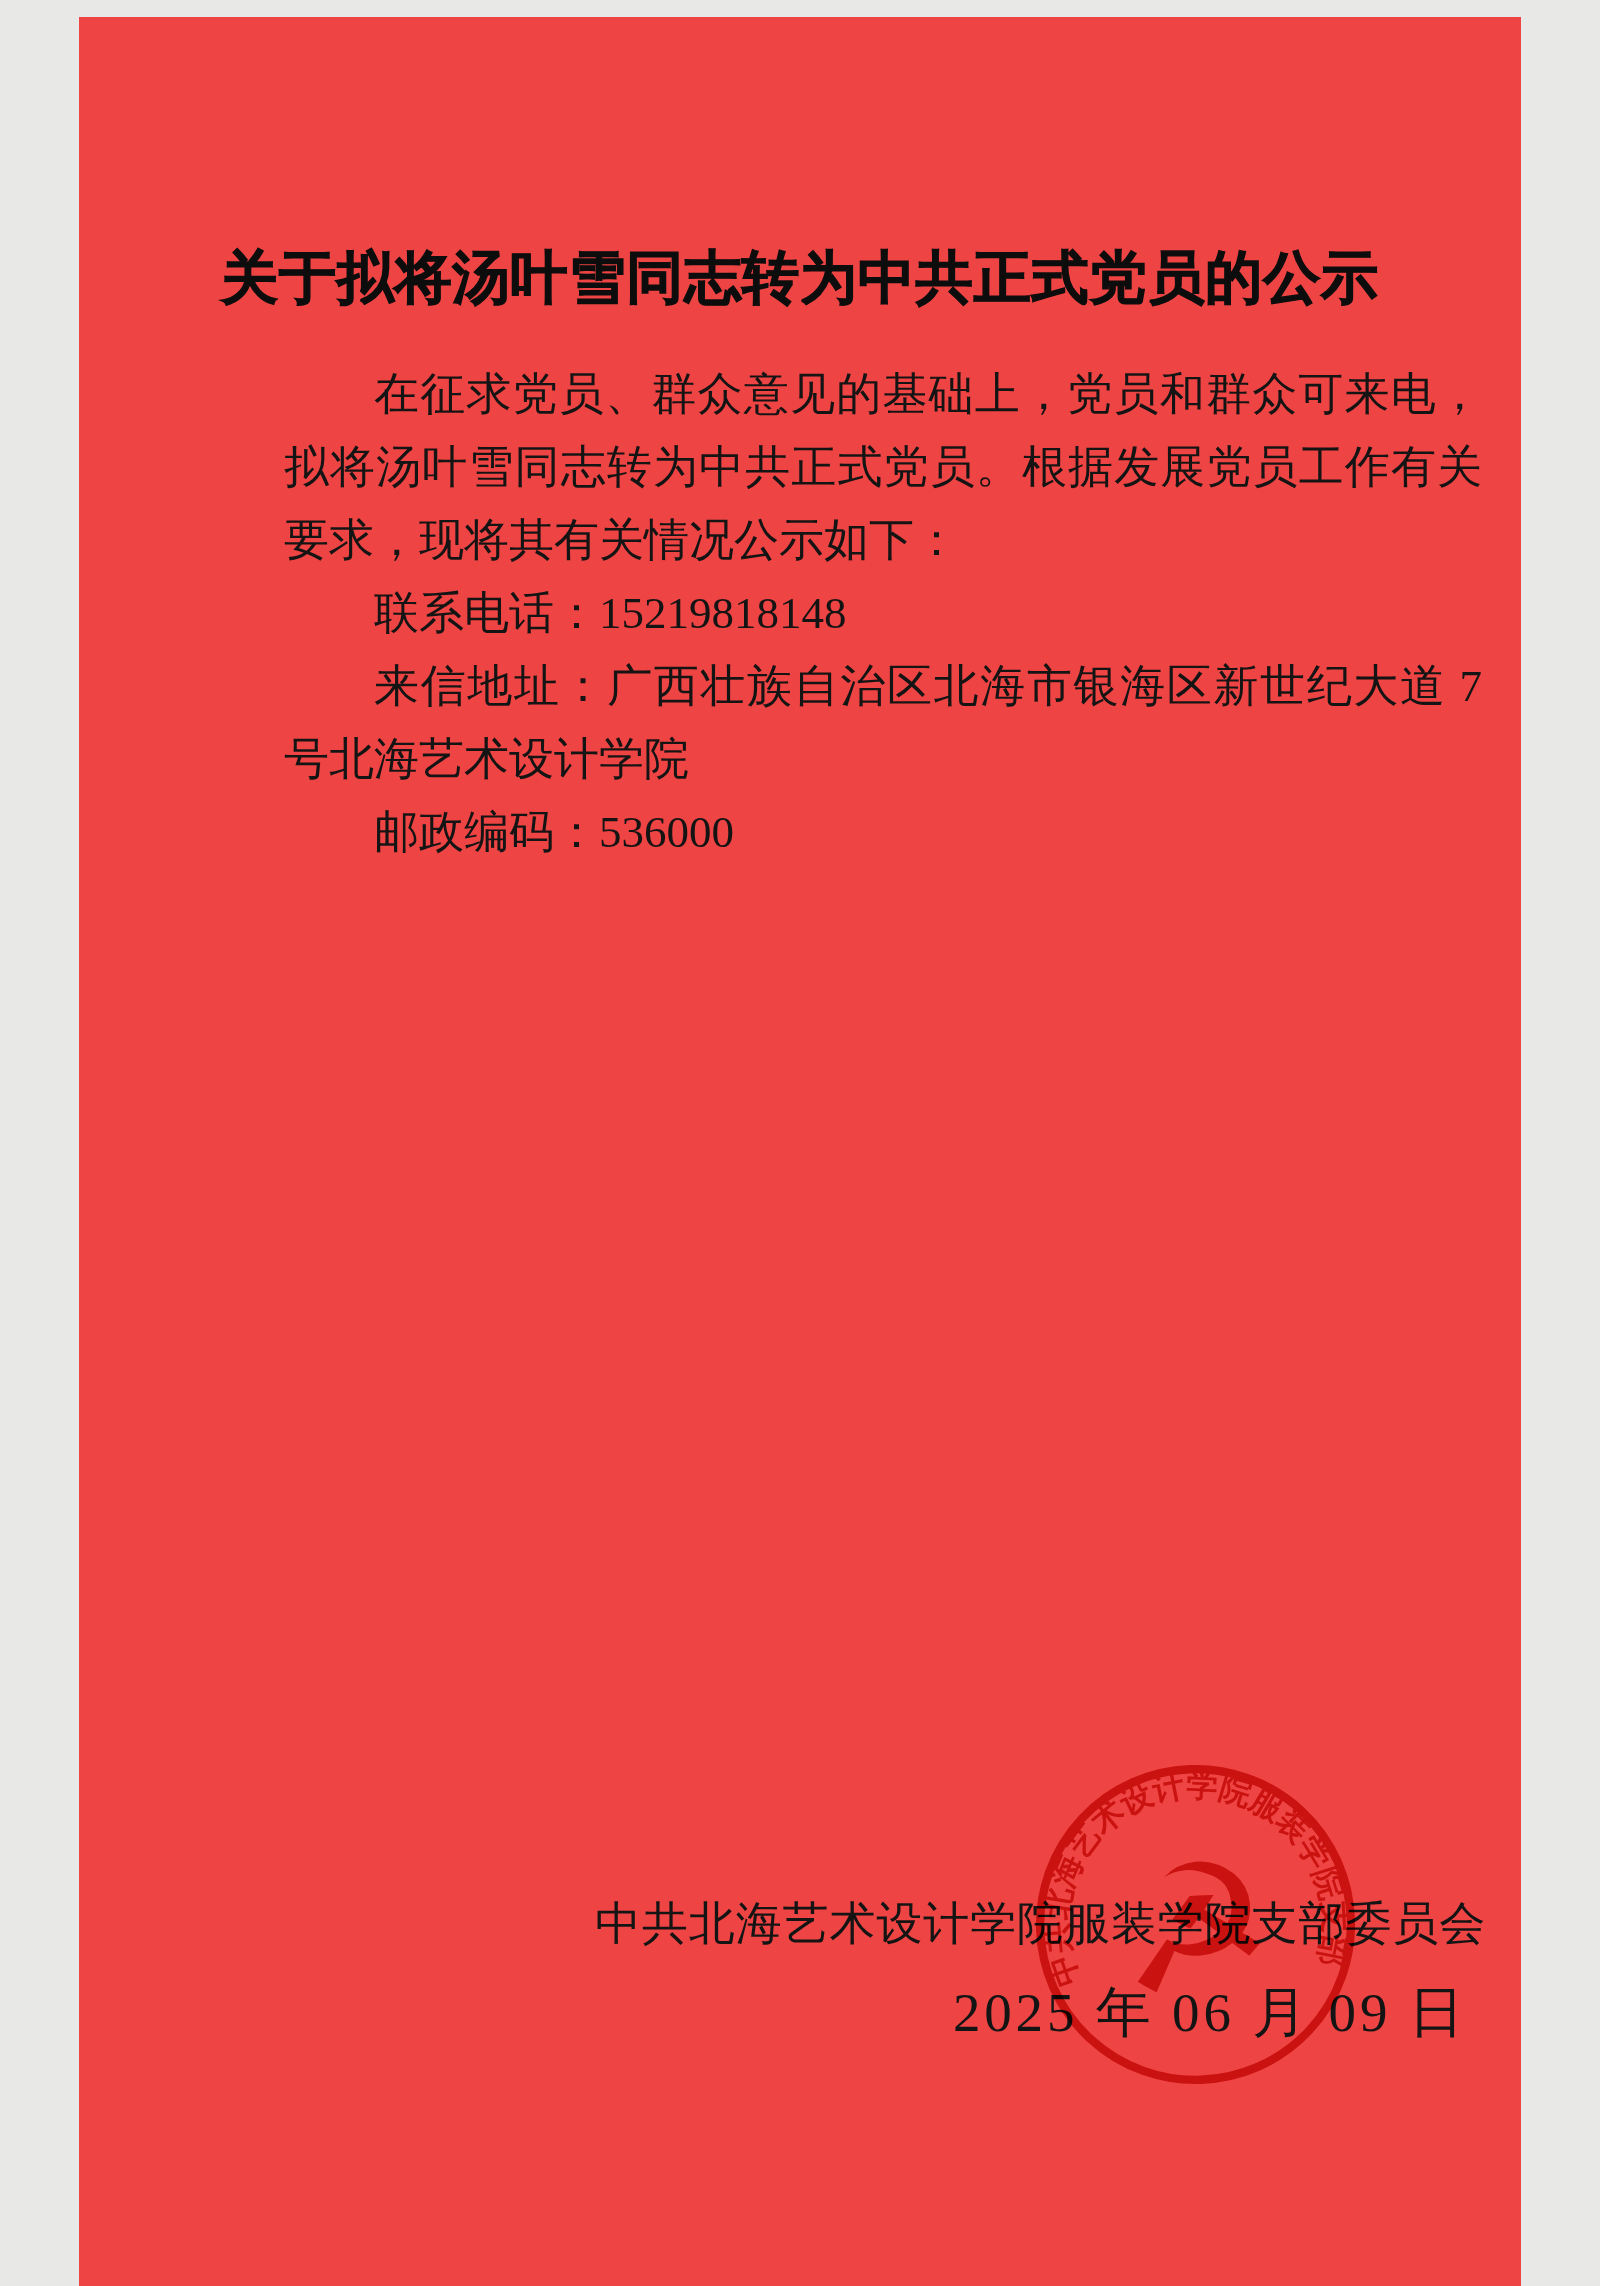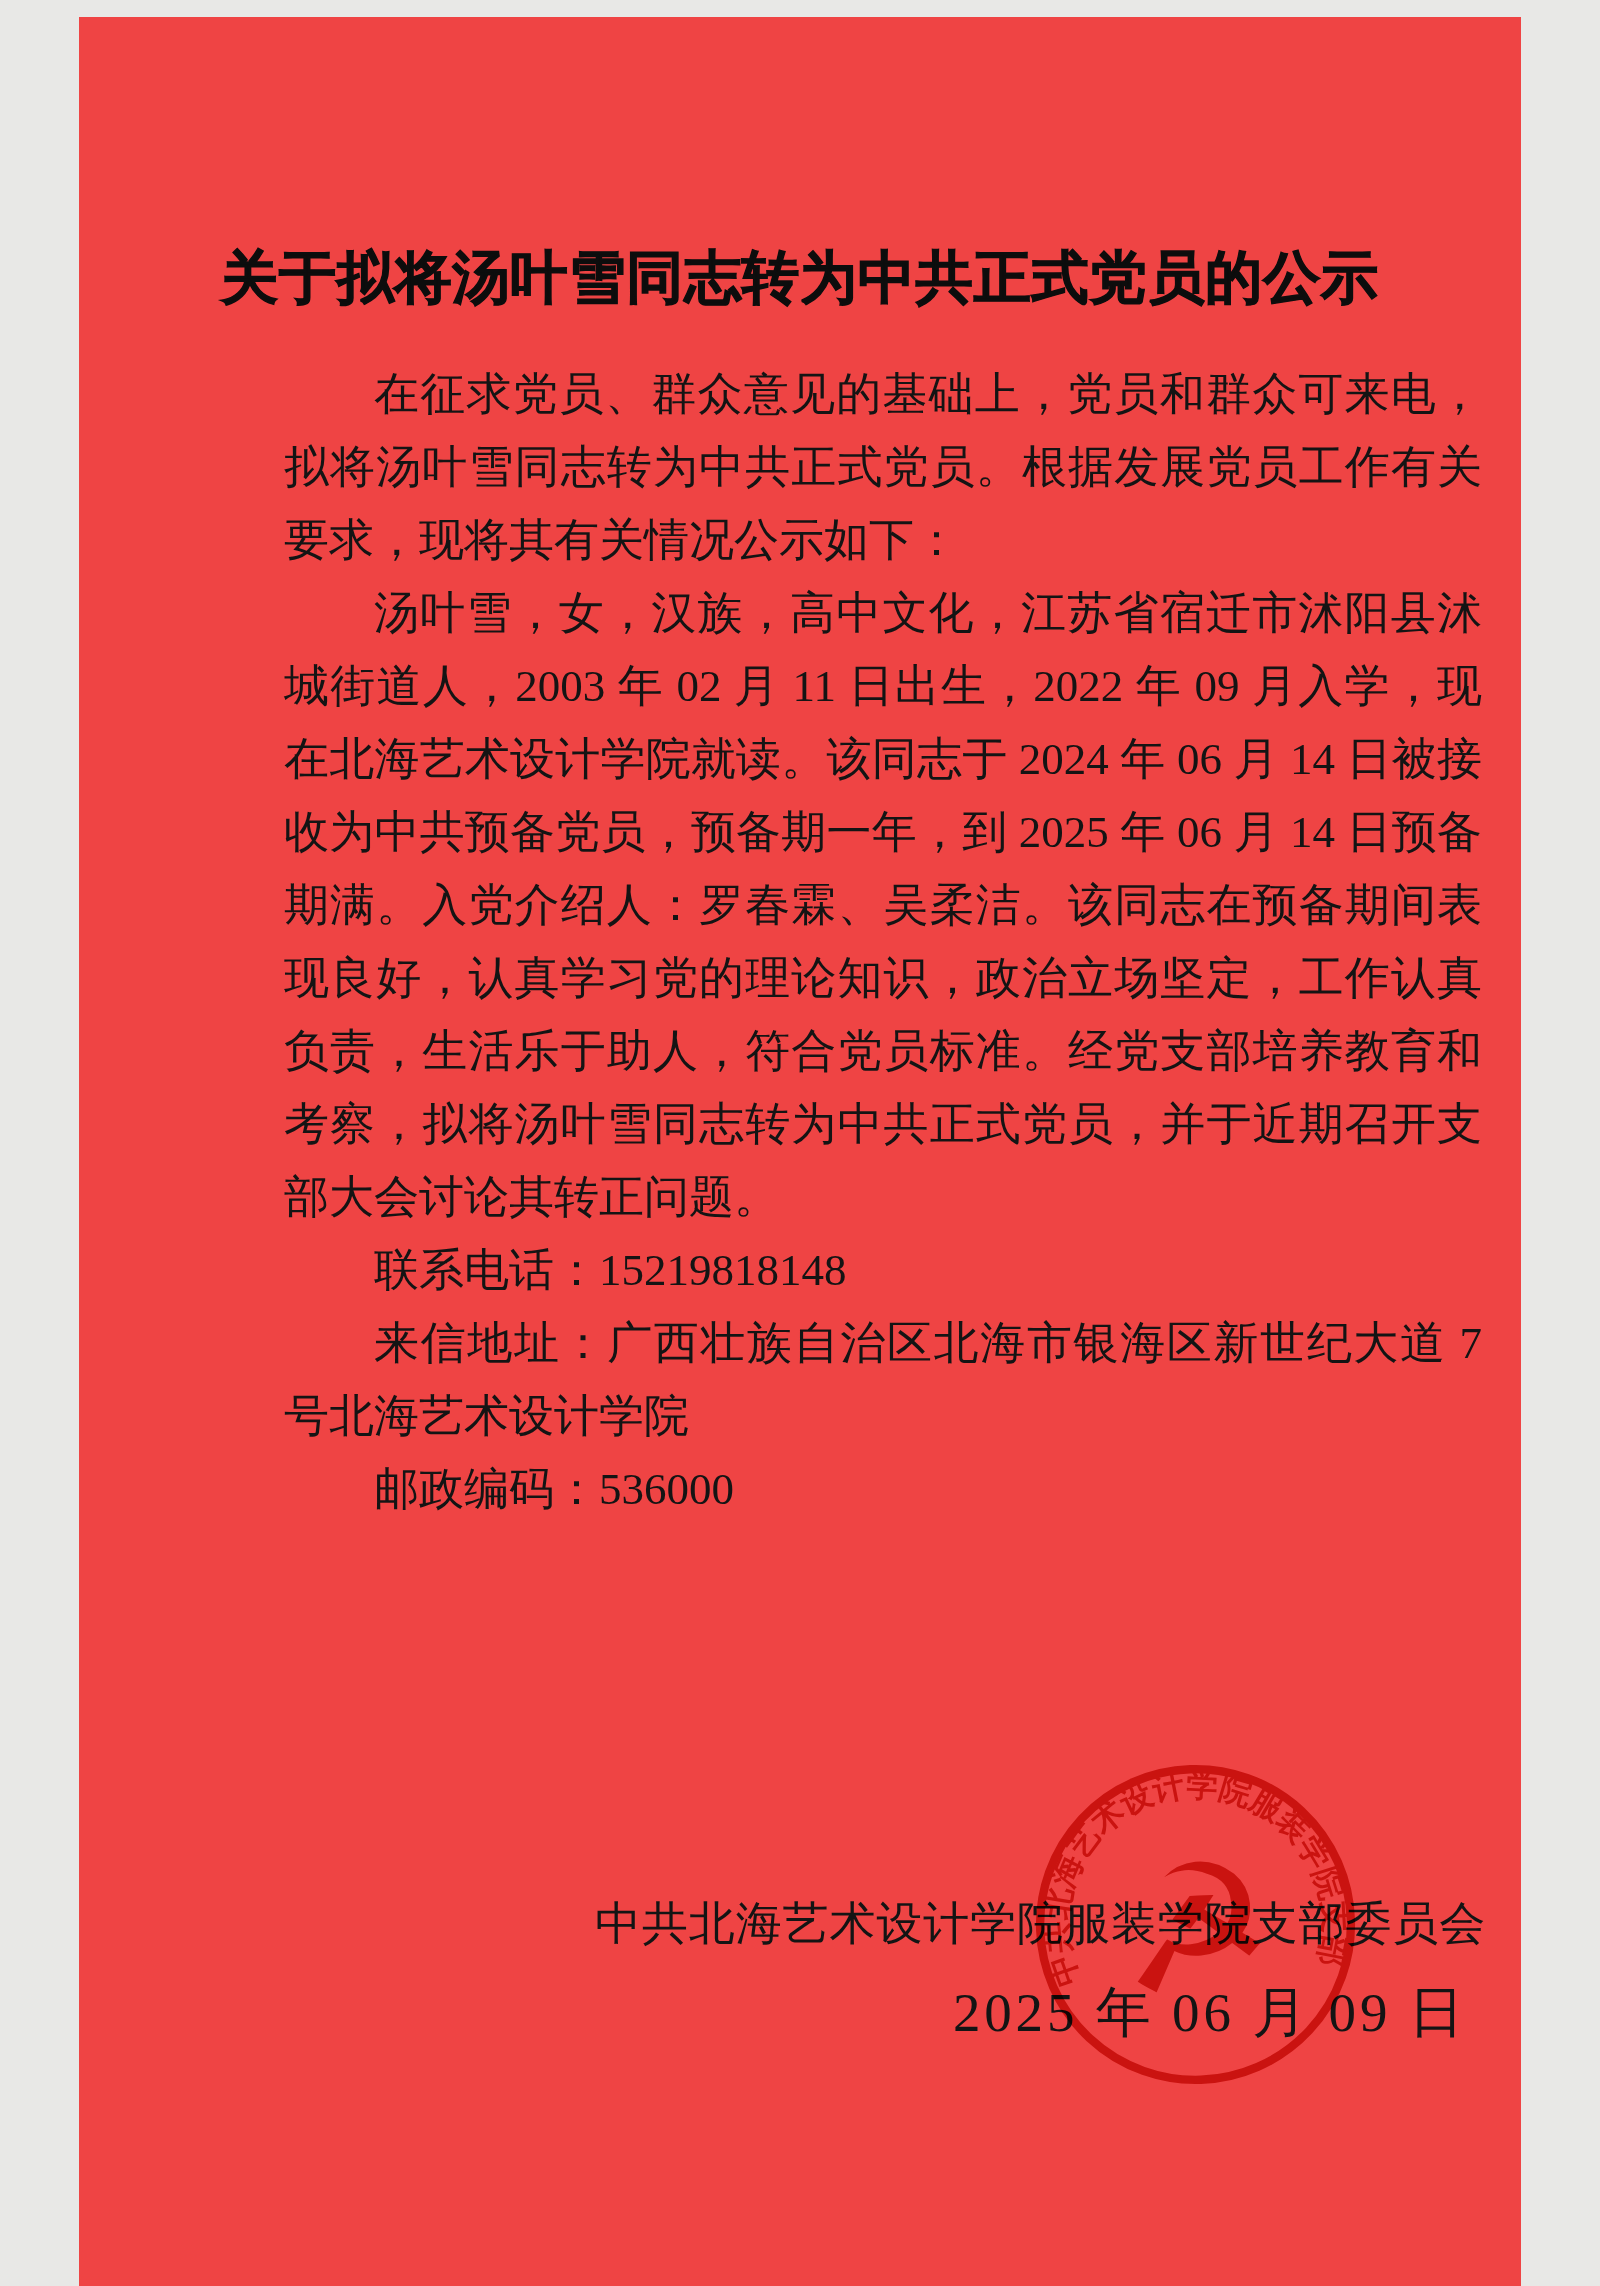--- a/index.html
+++ b/index.html
@@ -89,21 +89,20 @@
 </style>
 </head>
 <body>
 
 <div class="page">
 
   <h1 class="doc-title">关于拟将汤叶雪同志转为中共正式党员的公示</h1>
 
   <div class="doc-body">
     <p>在征求党员、群众意见的基础上，党员和群众可来电，拟将汤叶雪同志转为中共正式党员。根据发展党员工作有关要求，现将其有关情况公示如下：</p>
-    <p>汤叶雪，女，汉族，高中文化，江苏省宿迁市沭阳县沭城街道人，2003 年 02 月 11 日出生，2022 年 09 月入学，现在北海艺术设计学院就读。该同志于 2024 年 06 月 14 日被接收为中共预备党员，预备期一年，到 2025 年 06 月 14 日预备期满。入党介绍人：罗春霖、吴柔洁。该同志在预备期间表现良好，认真学习党的理论知识，政治立场坚定，工作认真负责，生活乐于助人，符合党员标准。经党支部培养教育和考察，拟将汤叶雪同志转为中共正式党员，并于近期召开支部大会讨论其转正问题。</p>
     <p>联系电话：15219818148</p>
     <p>来信地址：广西壮族自治区北海市银海区新世纪大道 7 号北海艺术设计学院</p>
     <p>邮政编码：536000</p>
   </div>
 
   <div class="signature-org">中共北海艺术设计学院服装学院支部委员会</div>
 
   <div class="signature-date">2025 年 06 月 09 日</div>
 
   <svg class="seal" viewBox="0 0 360 360" aria-hidden="true">

